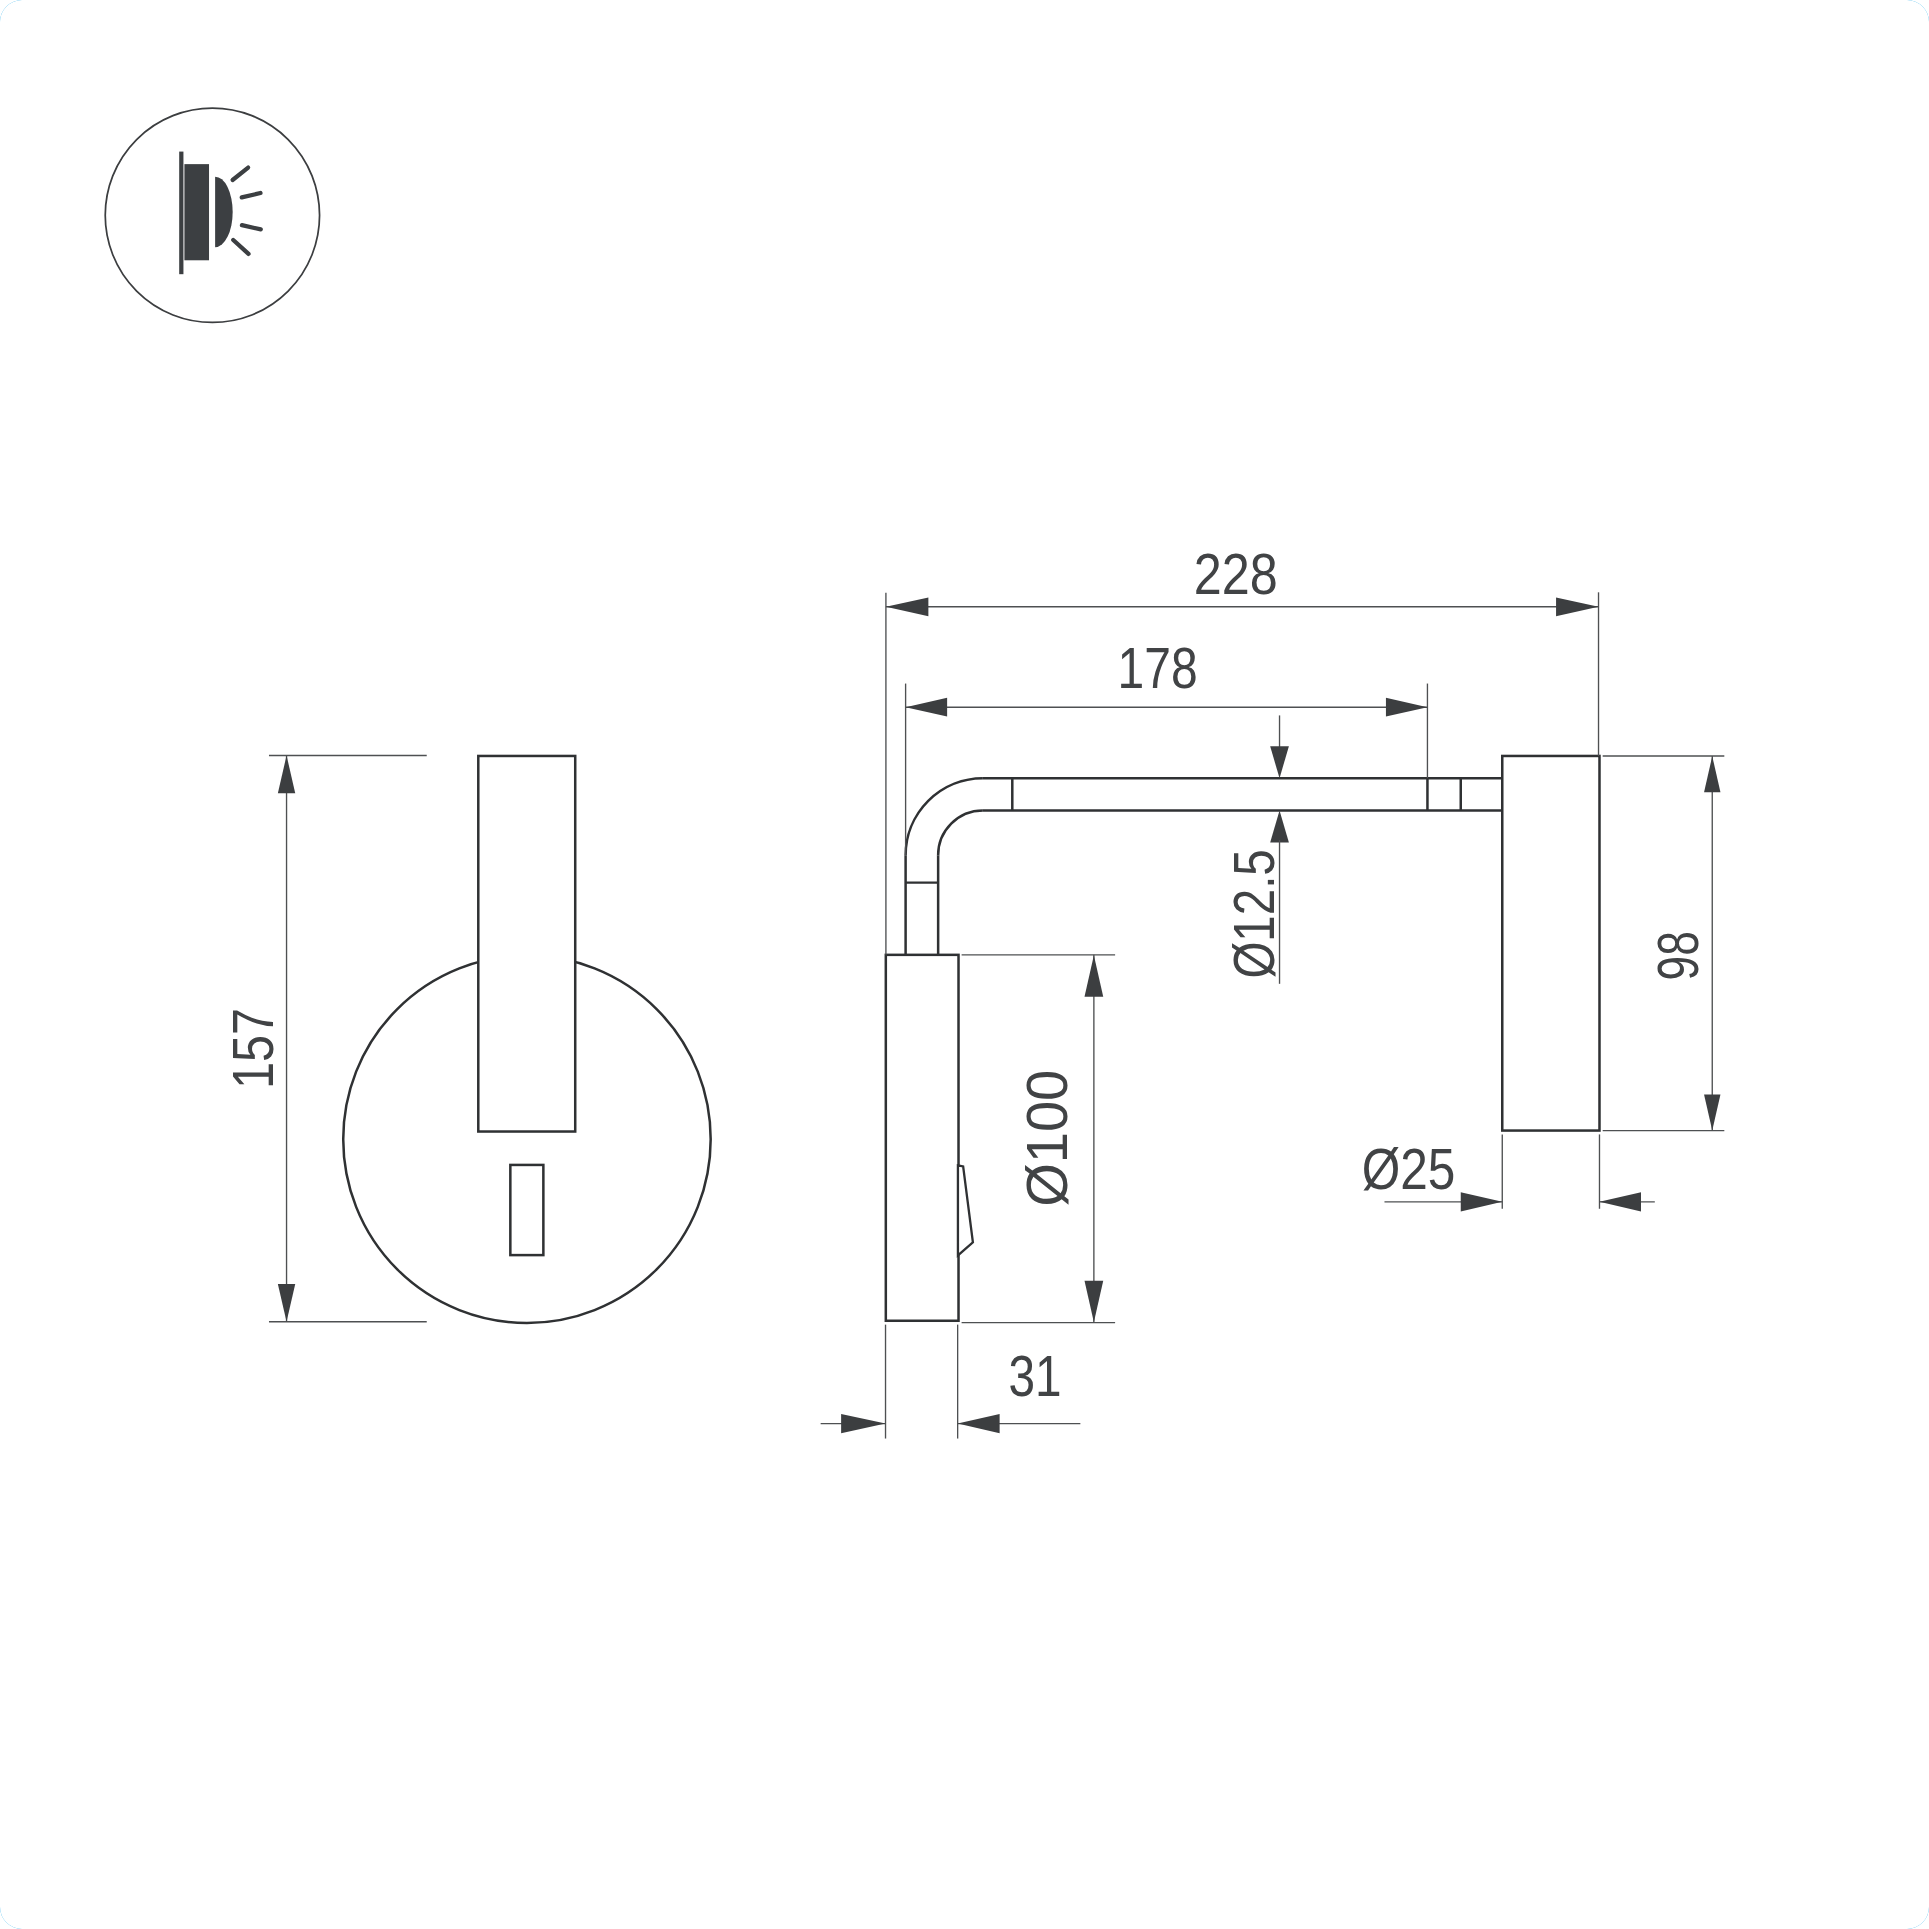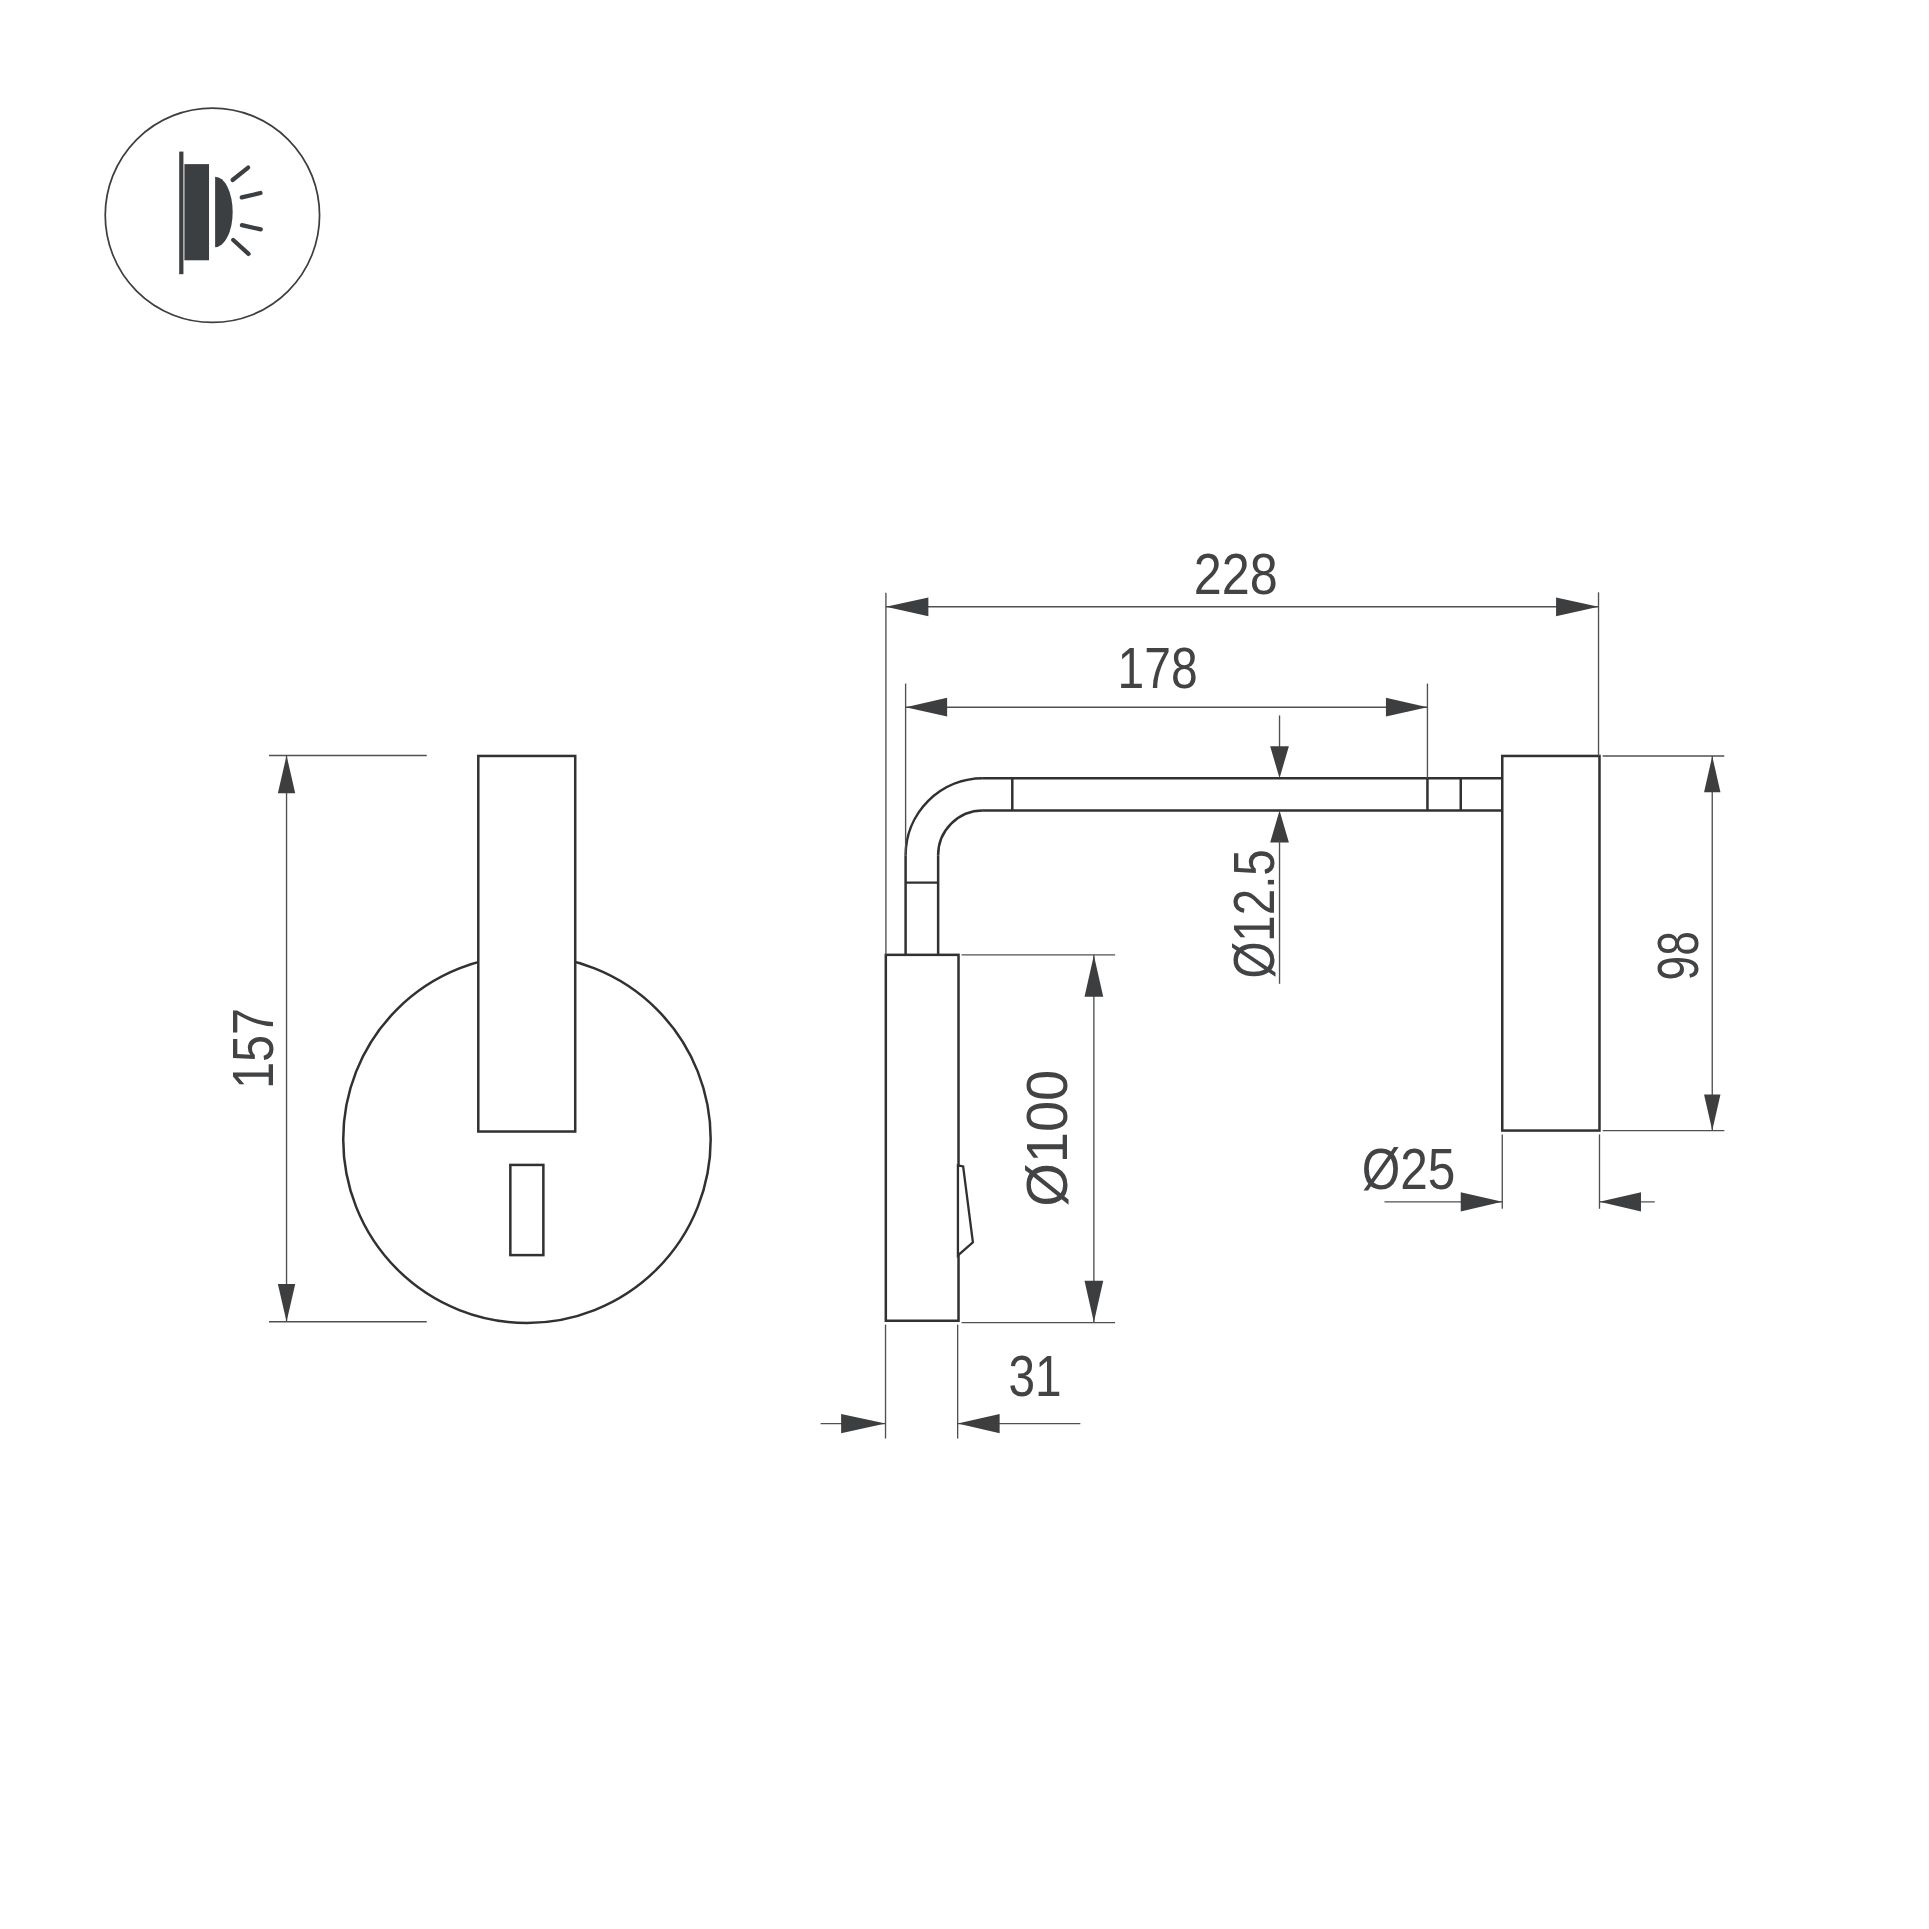--- a/index.html
+++ b/index.html
@@ -1,16 +1,16 @@
 <!DOCTYPE html>
 <html><head>
 <meta charset="utf-8">
 <style>
   html,body{margin:0;padding:0;background:#ffffff;}
-  .page{width:1929px;height:1929px;position:relative;background:#0ea5e9;overflow:hidden;}
+  .page{width:1929px;height:1929px;position:relative;background:#0ea5e9;overflow:hidden;border-radius:22px;}
   text{font-family:"Liberation Sans",sans-serif;fill:#414345;}
 </style>
 </head>
 <body>
 <div class="page">
 <svg width="1929" height="1929" viewBox="0 0 1998 1998">
 
   <rect x="0" y="0" width="1998" height="1998" fill="#ffffff"></rect>
 
   <circle cx="220" cy="223" r="111" fill="#ffffff" stroke="#3c3e40" stroke-width="1.8"></circle>

